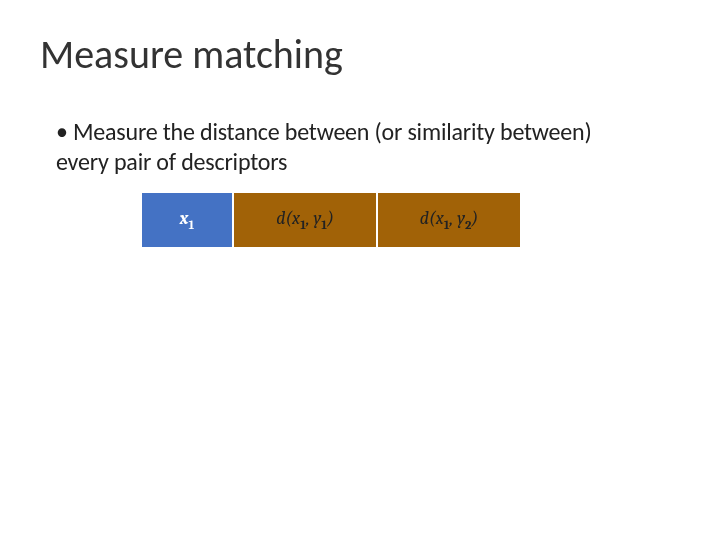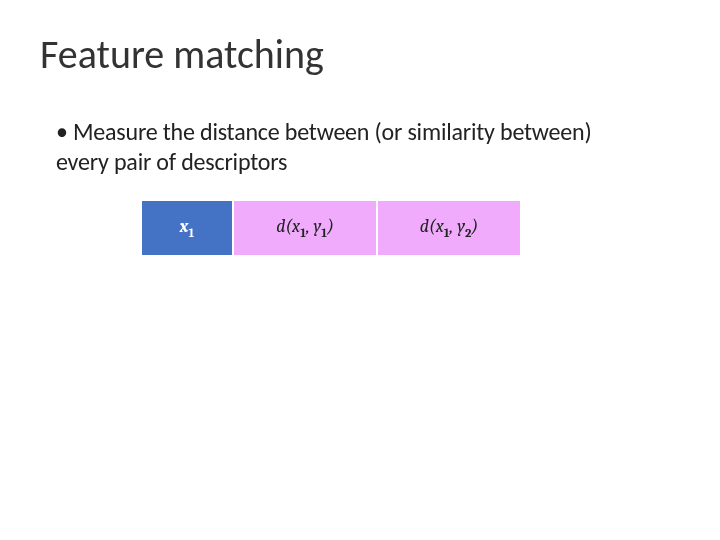--- a/index.html
+++ b/index.html
@@ -14,21 +14,21 @@
     .title {
       font-size: 40px;
       font-weight: 400;
       margin-bottom: 38px;
       color: #333;
     }
     .bullet {
       font-size: 24px;
       line-height: 1.25;
       margin-left: 16px;
-      margin-bottom: 22px;
+      margin-bottom: 14px;
       max-width: 560px;
       letter-spacing: -0.2px;
     }
     .bullet::before {
       content: "• ";
     }
     .table-wrap {
       margin-left: 100px;
       margin-top: 6px;
     }
@@ -50,40 +50,40 @@
     td.header-blue {
       background: #4472c4;
       color: #fff;
       font-style: italic;
       font-family: "Cambria Math", Cambria, serif;
       font-weight: 600;
     }
     td.header-blue.col { width: 144px; height: 54px; }
     td.header-blue.row { width: 92px; height: 56px; }
     td.data {
-      background: #f0abfc;
+      background: #a16207;
       width: 144px;
       height: 56px;
       font-family: "Cambria Math", Cambria, serif;
       font-style: italic;
       color: #222;
     }
     .sub {
       font-size: 0.7em;
       vertical-align: sub;
       font-weight: 700;
       font-style: normal;
     }
     .var { font-weight: 700; font-style: italic; }
     .func { font-style: italic; }
   </style>
 </head>
 <body>
 
-<h1 class="title">Feature matching</h1>
+<h1 class="title">Measure matching</h1>
 
 <p class="bullet">Measure the distance between (or similarity between) every pair of descriptors</p>
 
 <div class="table-wrap">
   <table>
     <tbody>
     <tr>
       <td class="header-blue row">
         <span class="var">x</span><span class="sub">1</span>
       </td>

